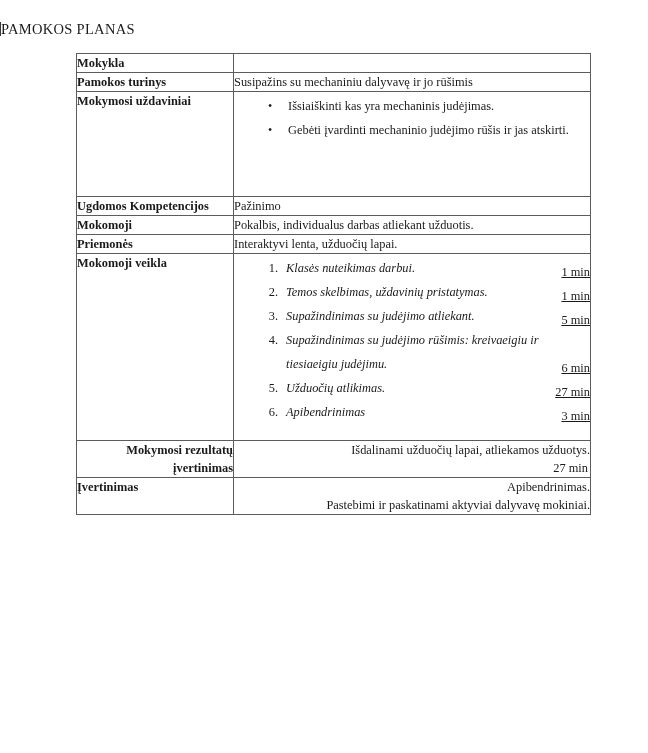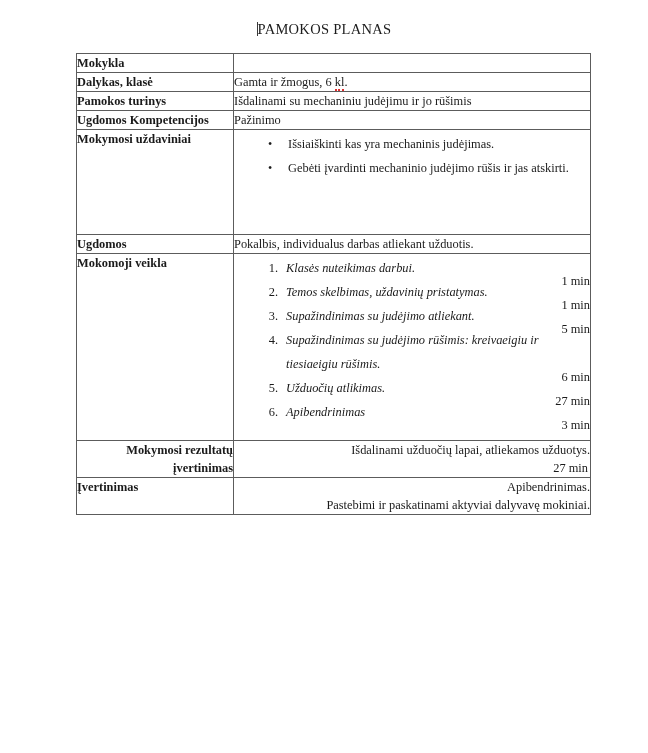--- a/index.html
+++ b/index.html
@@ -19,21 +19,20 @@
     position: absolute;
     left: 0; top: 0;
     width: 648px;
     height: 753px;
   }
   .doc-title {
     position: absolute;
     left: 0;
     top: 21px;
     width: 648px;
-    text-align: center;
     font-size: 14.5px;
     letter-spacing: 0.3px;
     color: #1c1c1c;
     white-space: nowrap;
   }
   .caret {
     display: inline-block;
     width: 1px;
     height: 14px;
     background: #3a3a3a;
@@ -109,22 +108,23 @@
     width: 18px;
     text-align: right;
   }
   .act-line {
     display: block;
     position: relative;
   }
   .act-min {
     position: absolute;
     right: 0;
-    top: 13px;
+    top: 4px;
     white-space: nowrap;
+    text-decoration: underline;
   }
   .act-text {
     display: inline;
     font-style: italic;
   }
   .rowline {
     display: block;
     text-align: right;
   }
   .rightmin {
@@ -143,68 +143,68 @@
 
   <table class="plan">
     <tbody>
 
       <tr>
         <td class="lbl">Mokykla</td>
         <td class="val"></td>
       </tr>
 
 
-      <tr>
-        <td class="lbl">Dalykas, klasė</td>
-        <td class="val"><span>Gamta ir žmogus, 6 </span><span class="spell">kl</span><span>.</span></td>
-      </tr>
 
       <tr>
         <td class="lbl">Pamokos turinys</td>
-        <td class="val">Išdalinami su mechaniniu judėjimu ir jo rūšimis</td>
-      </tr>
-
-      <tr>
-        <td class="lbl">Ugdomos Kompetencijos</td>
-        <td class="val">Pažinimo</td>
+        <td class="val">Susipažins su mechaniniu dalyvavę ir jo rūšimis</td>
       </tr>
 
       <tr>
         <td class="lbl">Mokymosi uždaviniai</td>
         <td class="val">
           <ul class="bullets">
             <li>Išsiaiškinti kas yra mechaninis judėjimas.</li>
             <li>Gebėti įvardinti mechaninio judėjimo rūšis ir jas atskirti.</li>
           </ul>
           <div class="pad-tall"></div>
         </td>
       </tr>
 
       <tr>
-        <td class="lbl">Ugdomos</td>
+        <td class="lbl">Ugdomos Kompetencijos</td>
+        <td class="val">Pažinimo</td>
+      </tr>
+
+      <tr>
+        <td class="lbl">Mokomoji</td>
         <td class="val">Pokalbis, individualus darbas atliekant užduotis.</td>
       </tr>
 
+      <tr>
+        <td class="lbl">Priemonės</td>
+        <td class="val">Interaktyvi lenta, užduočių lapai.</td>
+      </tr>
 
       <tr>
         <td class="lbl">Mokomoji veikla</td>
         <td class="val">
           <ol class="acts">
             <li>
               <span class="act-line"><span class="act-text">Klasės nuteikimas darbui.</span><span class="act-min">1 min</span></span>
             </li>
             <li>
               <span class="act-line"><span class="act-text">Temos skelbimas, uždavinių pristatymas.</span><span class="act-min">1 min</span></span>
             </li>
             <li>
               <span class="act-line"><span class="act-text">Supažindinimas su judėjimo atliekant.</span><span class="act-min">5 min</span></span>
             </li>
             <li>
               <span class="act-line"><span class="act-text">Supažindinimas su judėjimo rūšimis: kreivaeigiu ir</span></span>
-              <span class="act-line"><span class="act-text">tiesiaeigiu rūšimis.</span><span class="act-min">6 min</span></span>
+              <span class="act-line"><span class="act-text">tiesiaeigiu judėjimu.</span><span class="act-min">6 min</span></span>
             </li>
             <li>
               <span class="act-line"><span class="act-text">Užduočių atlikimas.</span><span class="act-min">27 min</span></span>
             </li>
             <li>
               <span class="act-line"><span class="act-text">Apibendrinimas</span><span class="act-min">3 min</span></span>
             </li>
           </ol>
           <div style="height:14px"></div>
         </td>

